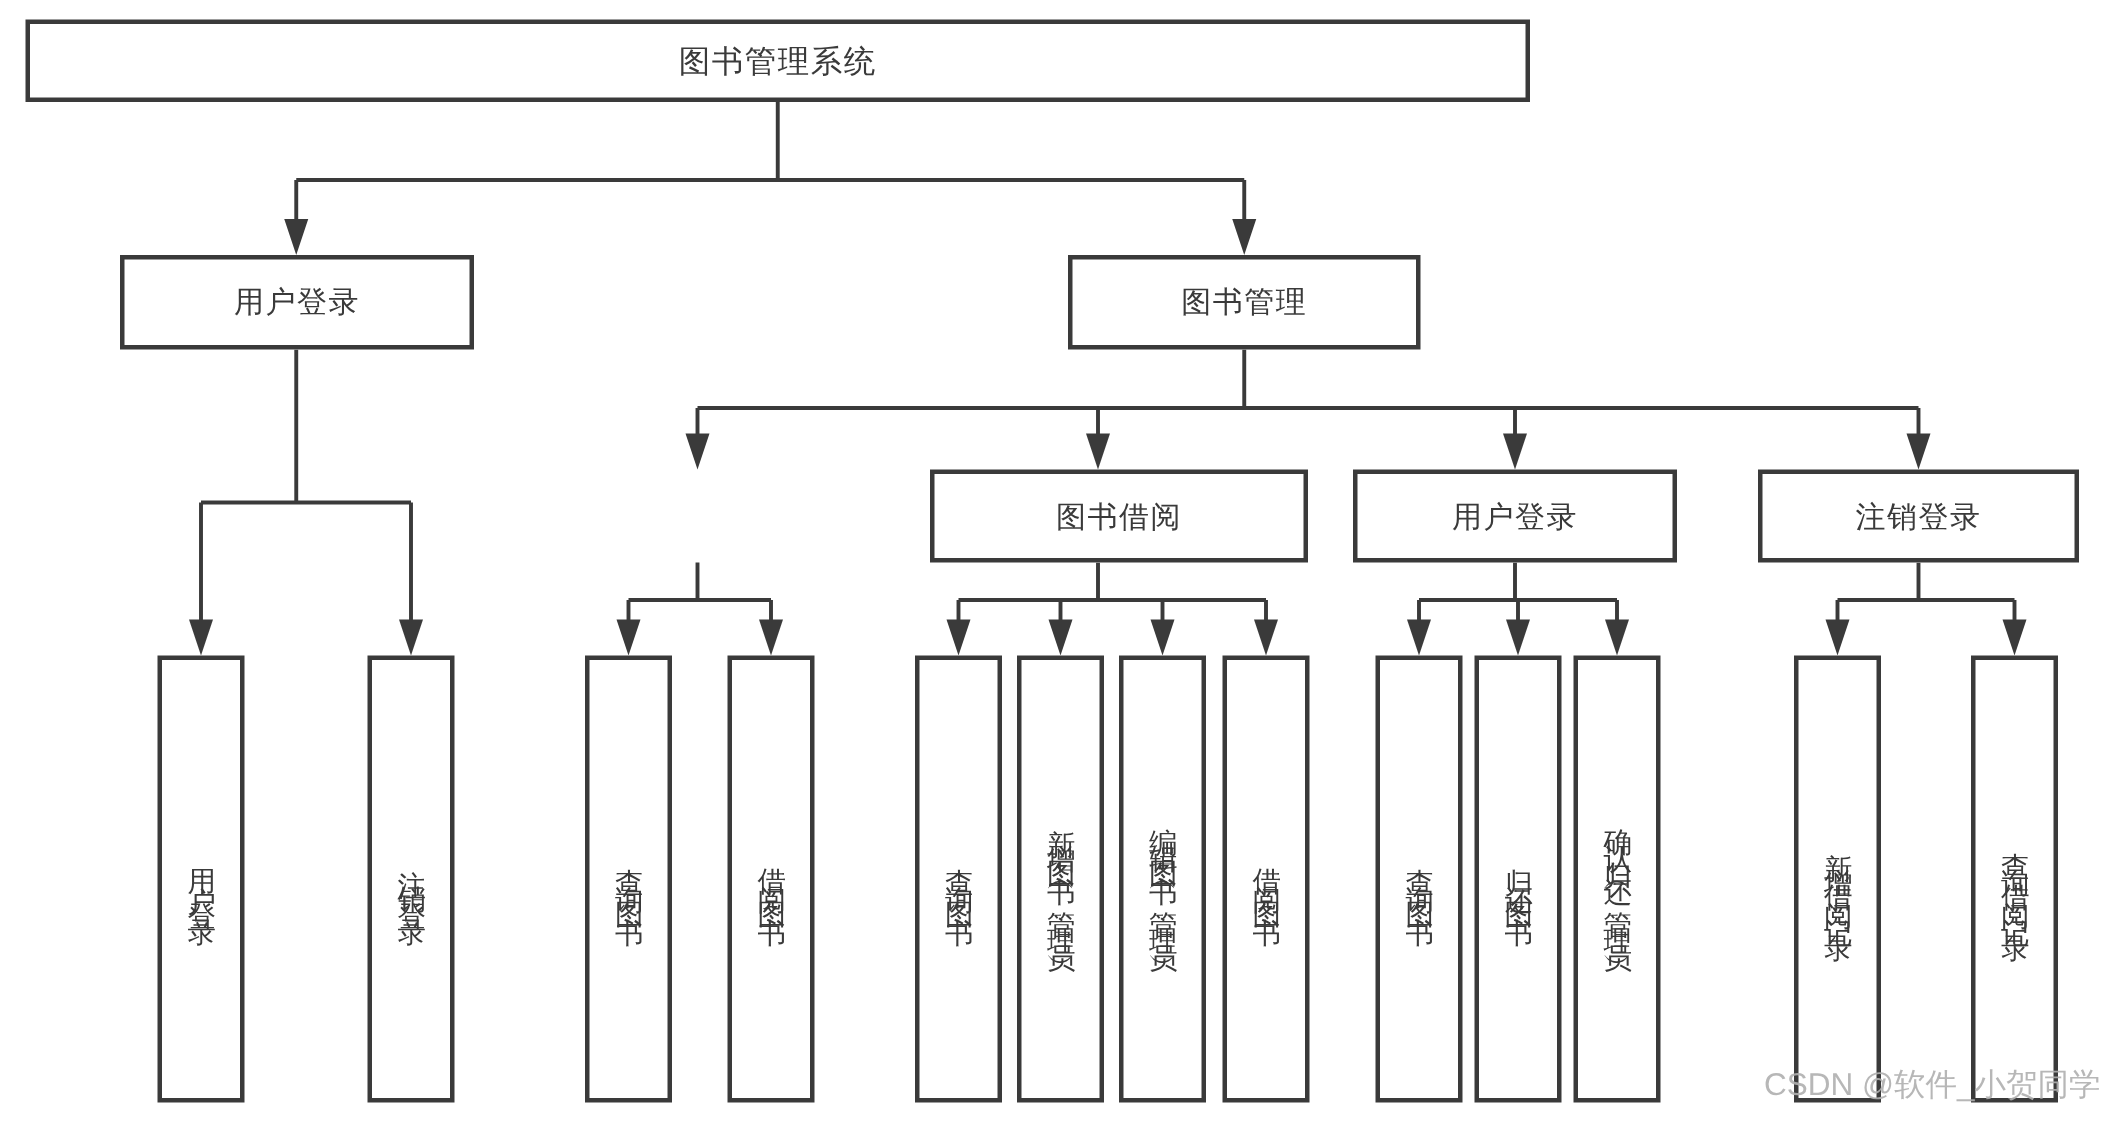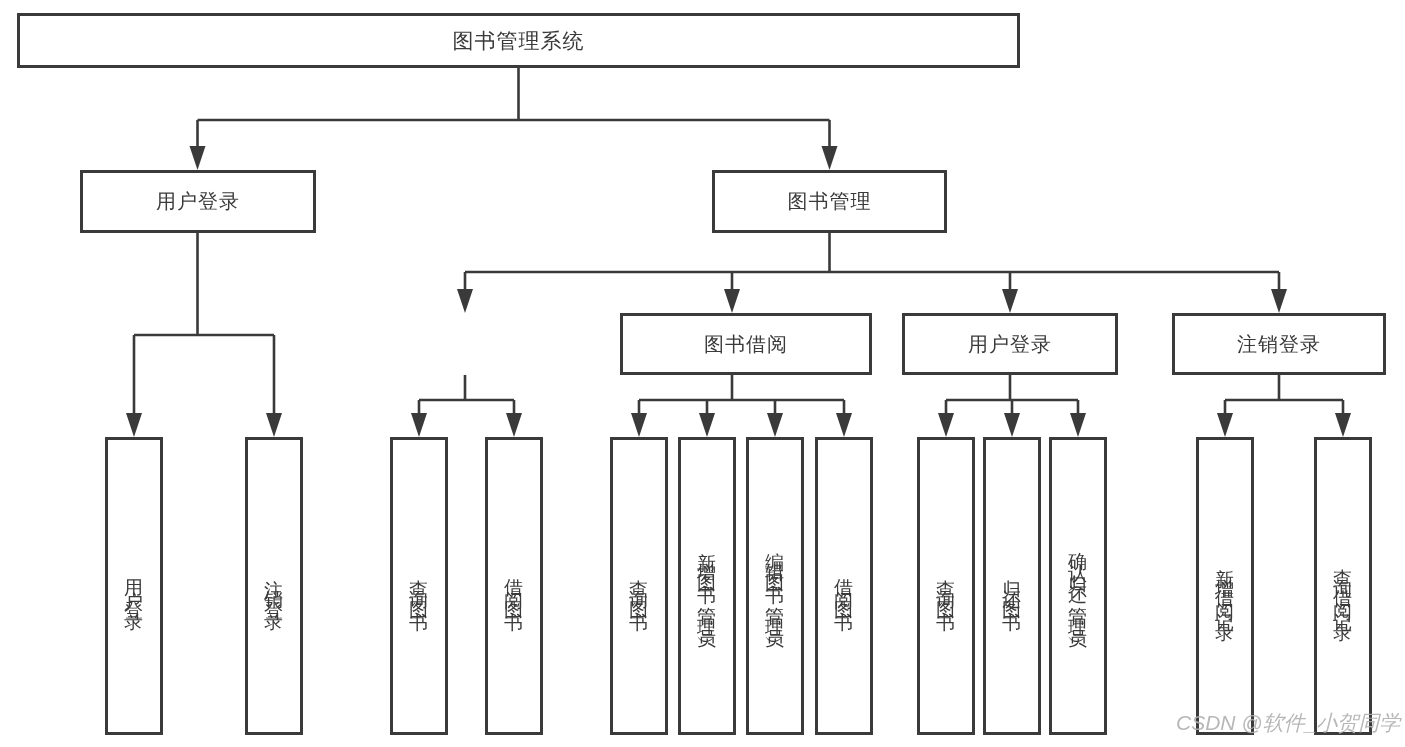--- a/index.html
+++ b/index.html
@@ -63,21 +63,20 @@
   }
   .watermark {
     position: absolute;
     left: 1176px;
     top: 709px;
     font-size: 21px;
     color: var(--watermark);
     opacity: 0.9;
     white-space: nowrap;
     z-index: 5;
-    font-style: italic;
   }
 </style>
 </head>
 <body>
 
 <div class="canvas">
 
   <svg class="wires" width="1405" height="747" viewBox="0 0 1405 747" aria-hidden="true">
 
     <path d="M518.5 68 V120 M197.5 120 H829.5 M197.5 120 V150 M829.5 120 V150"></path>

